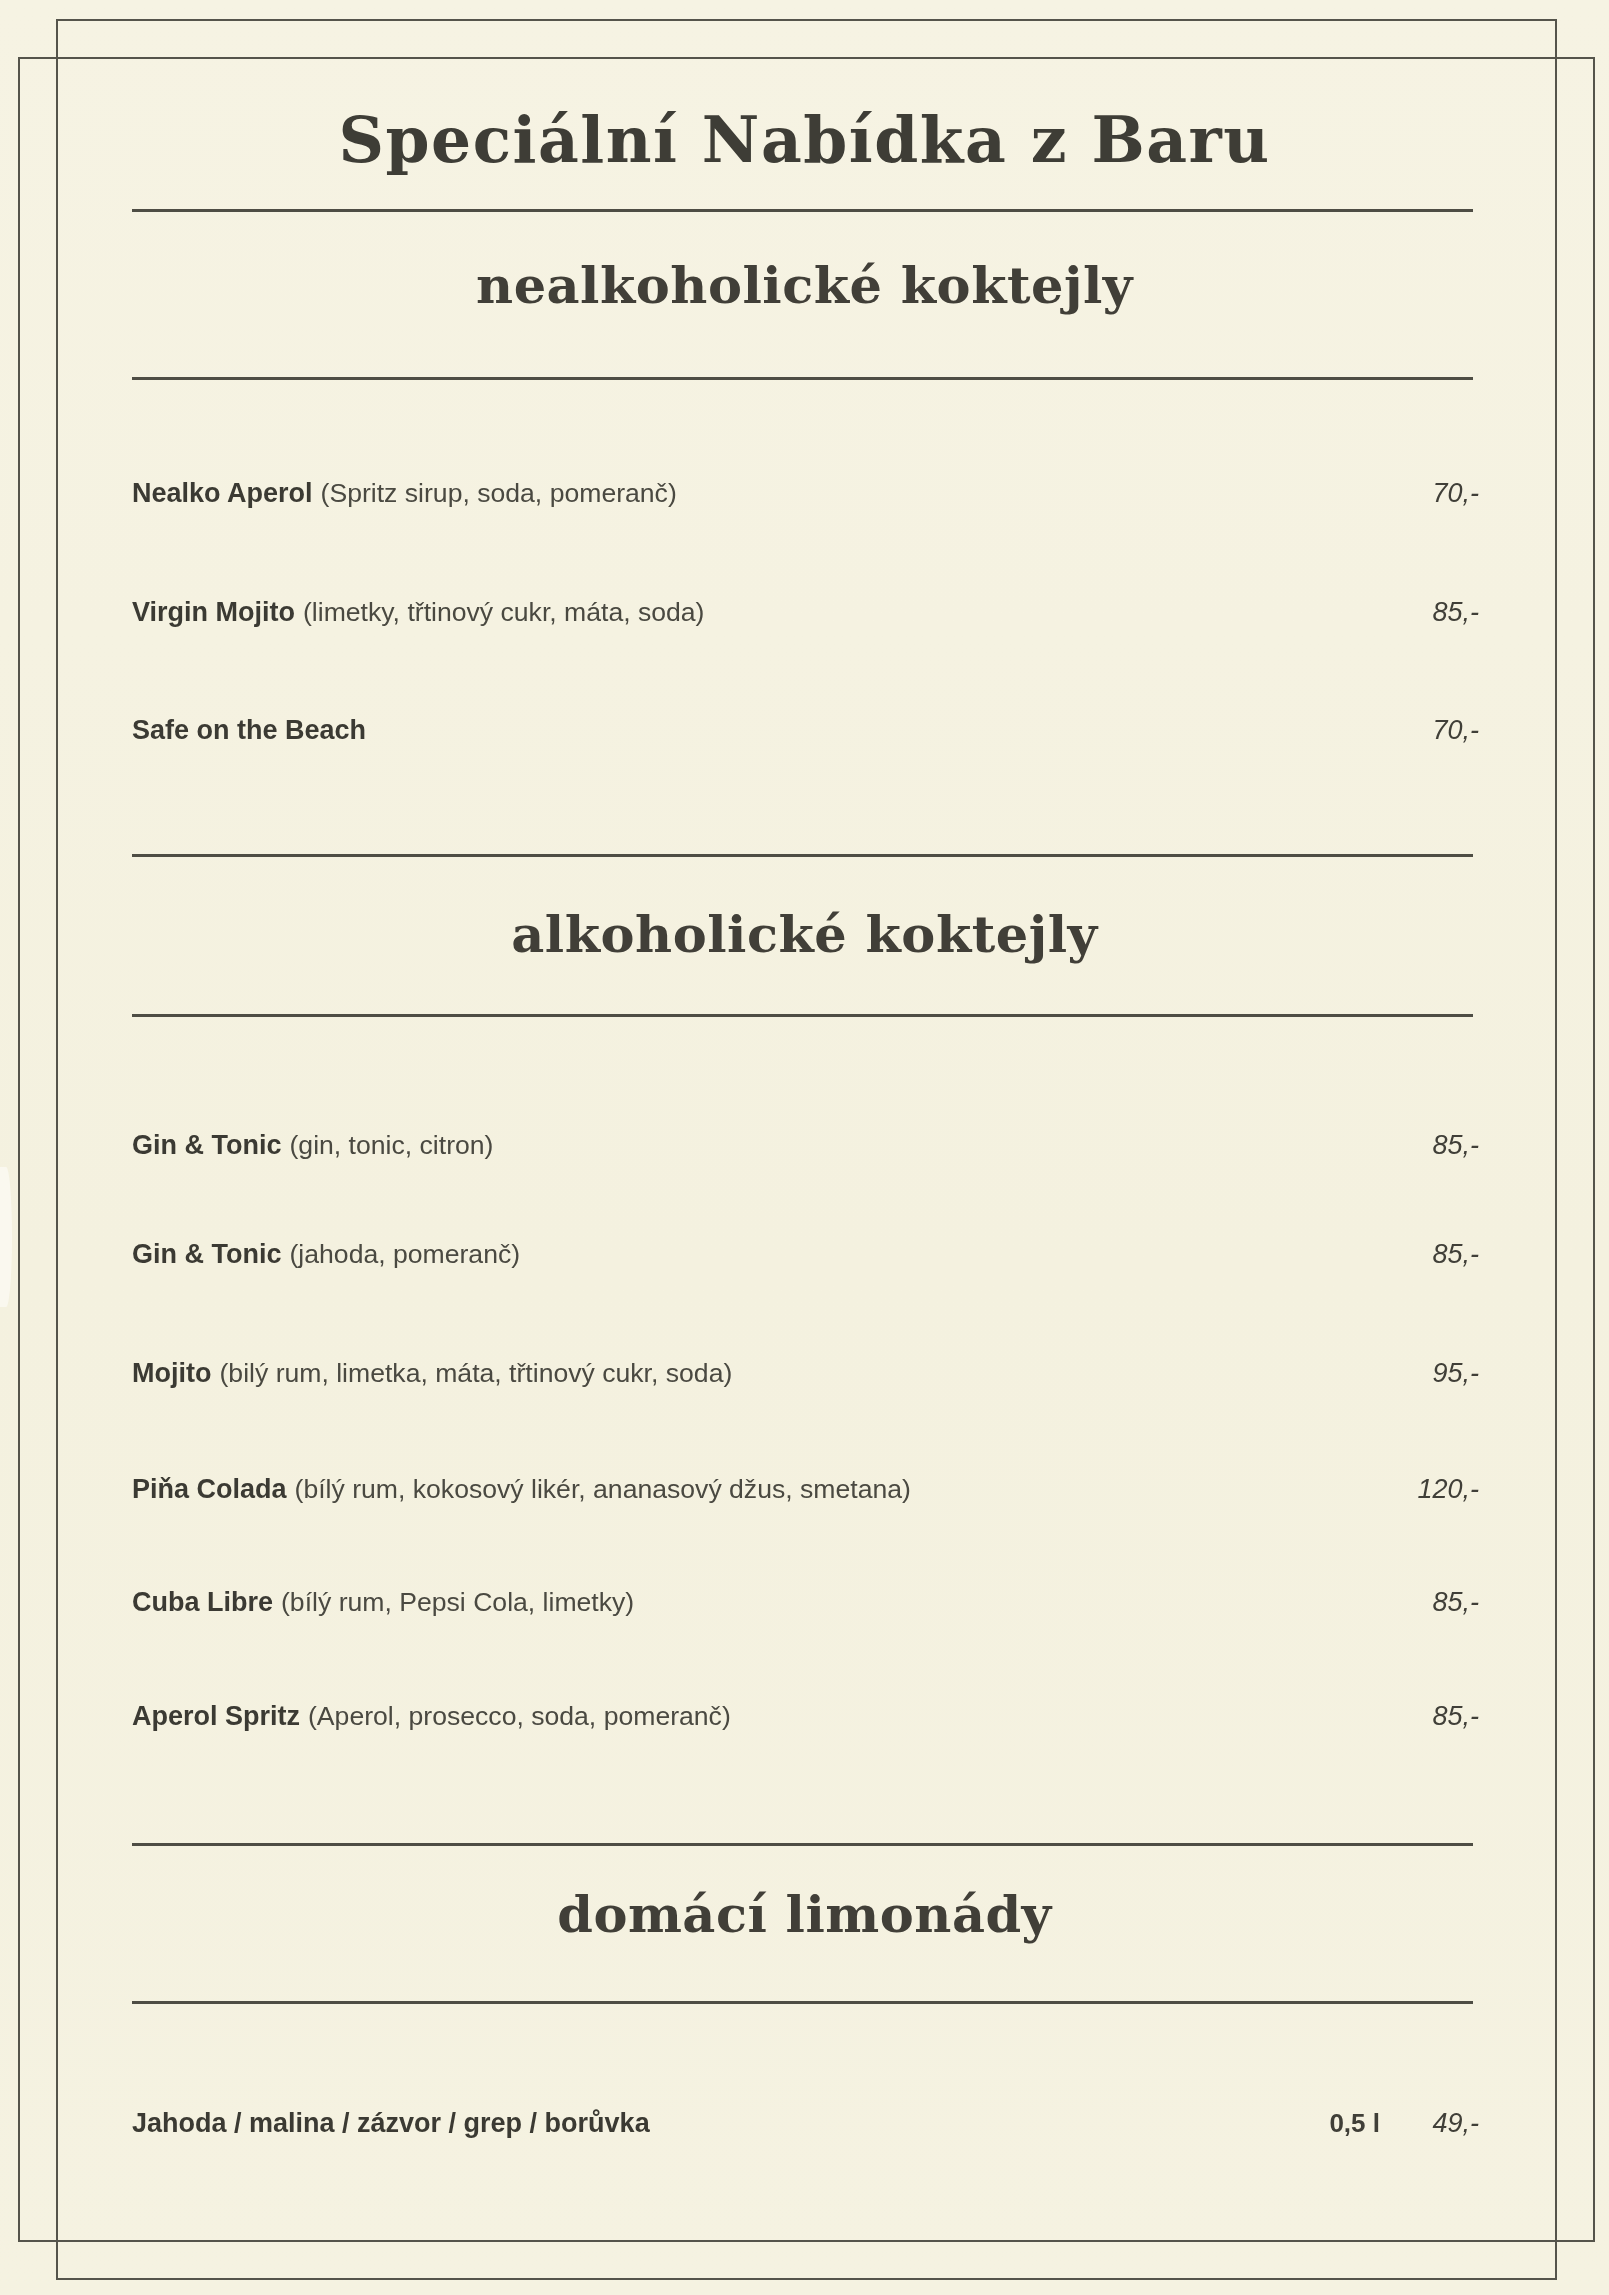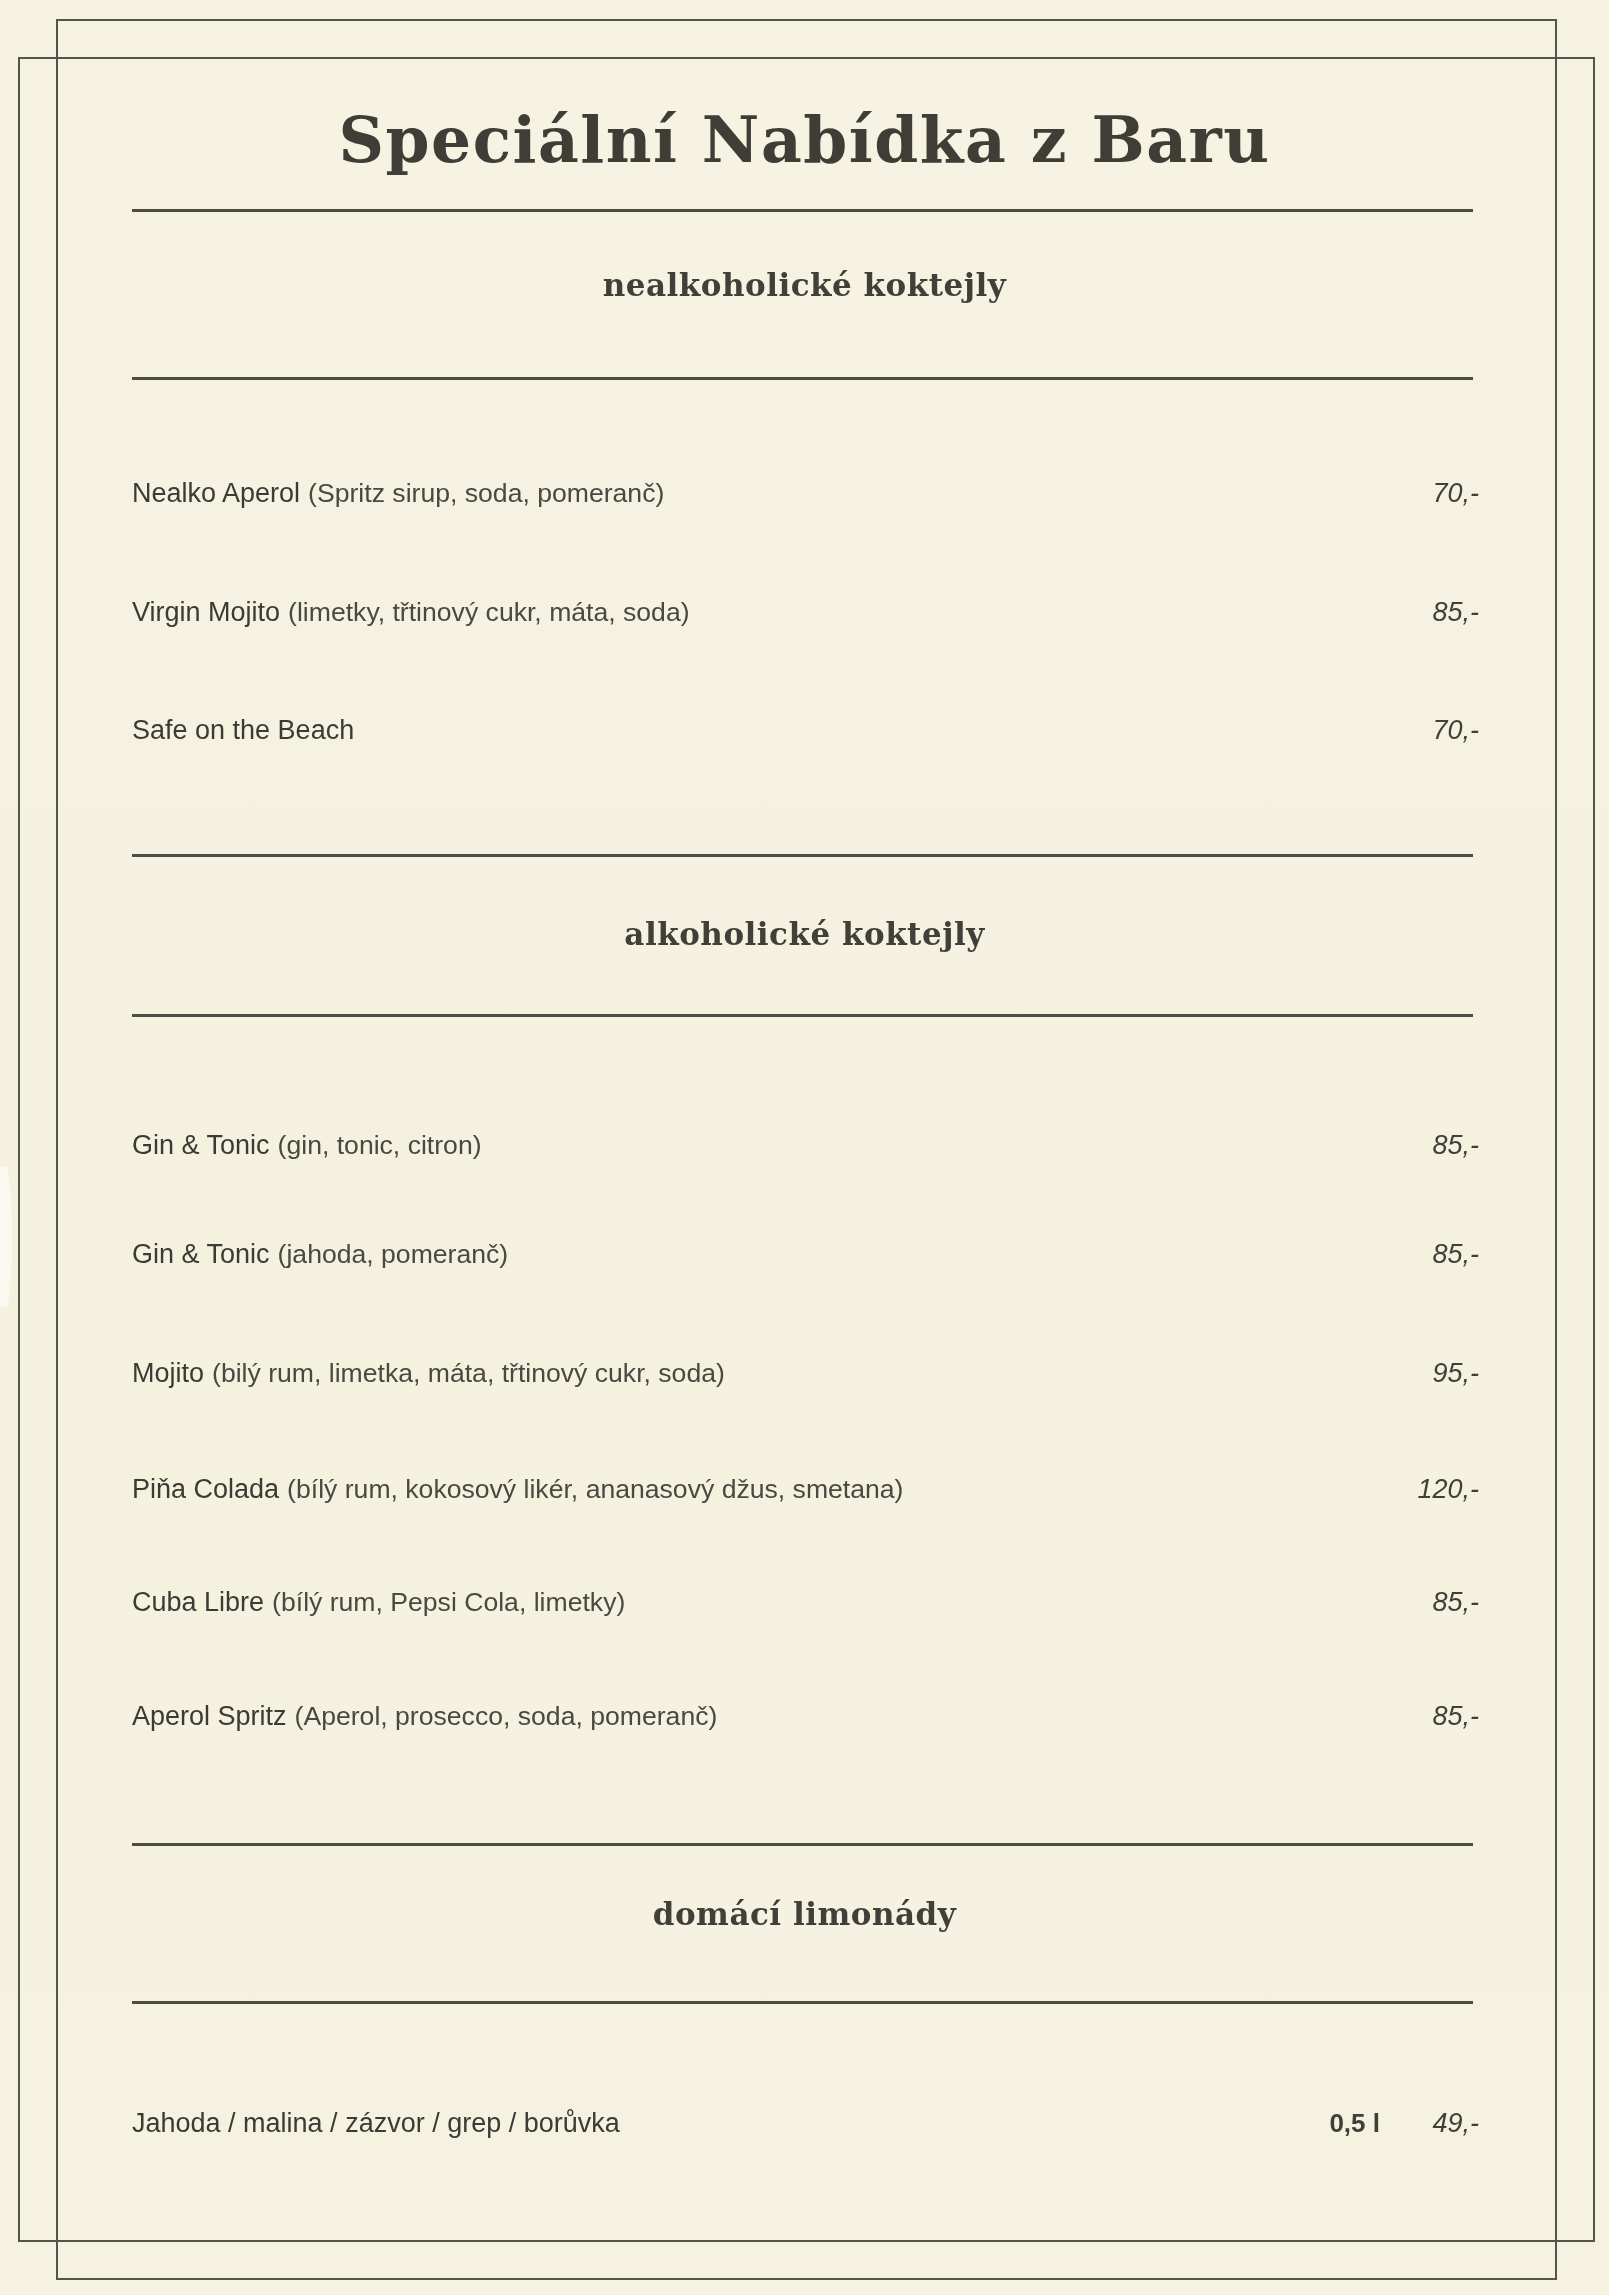--- a/index.html
+++ b/index.html
@@ -44,35 +44,35 @@
     color: #3e3d36;
   }
   .heading {
     position: absolute;
     left: 0;
     width: 100%;
     margin: 0;
     text-align: center;
     font-family: "DejaVu Serif", serif;
     font-weight: 700;
-    font-size: 31px;
+    font-size: 51px;
     line-height: 75px;
     letter-spacing: 0.5px;
     color: #413f38;
   }
   .row {
     position: absolute;
     left: 132px;
     width: 1351px;
     height: 36px;
     display: flex;
     align-items: center;
   }
   .item-name {
-    font-weight: 400;
+    font-weight: 700;
     font-size: 27px;
     white-space: nowrap;
     color: #3b3a33;
   }
   .item-desc {
     font-weight: 400;
     font-size: 26.6px;
     margin-left: 8px;
     white-space: nowrap;
     color: #4a4941;

